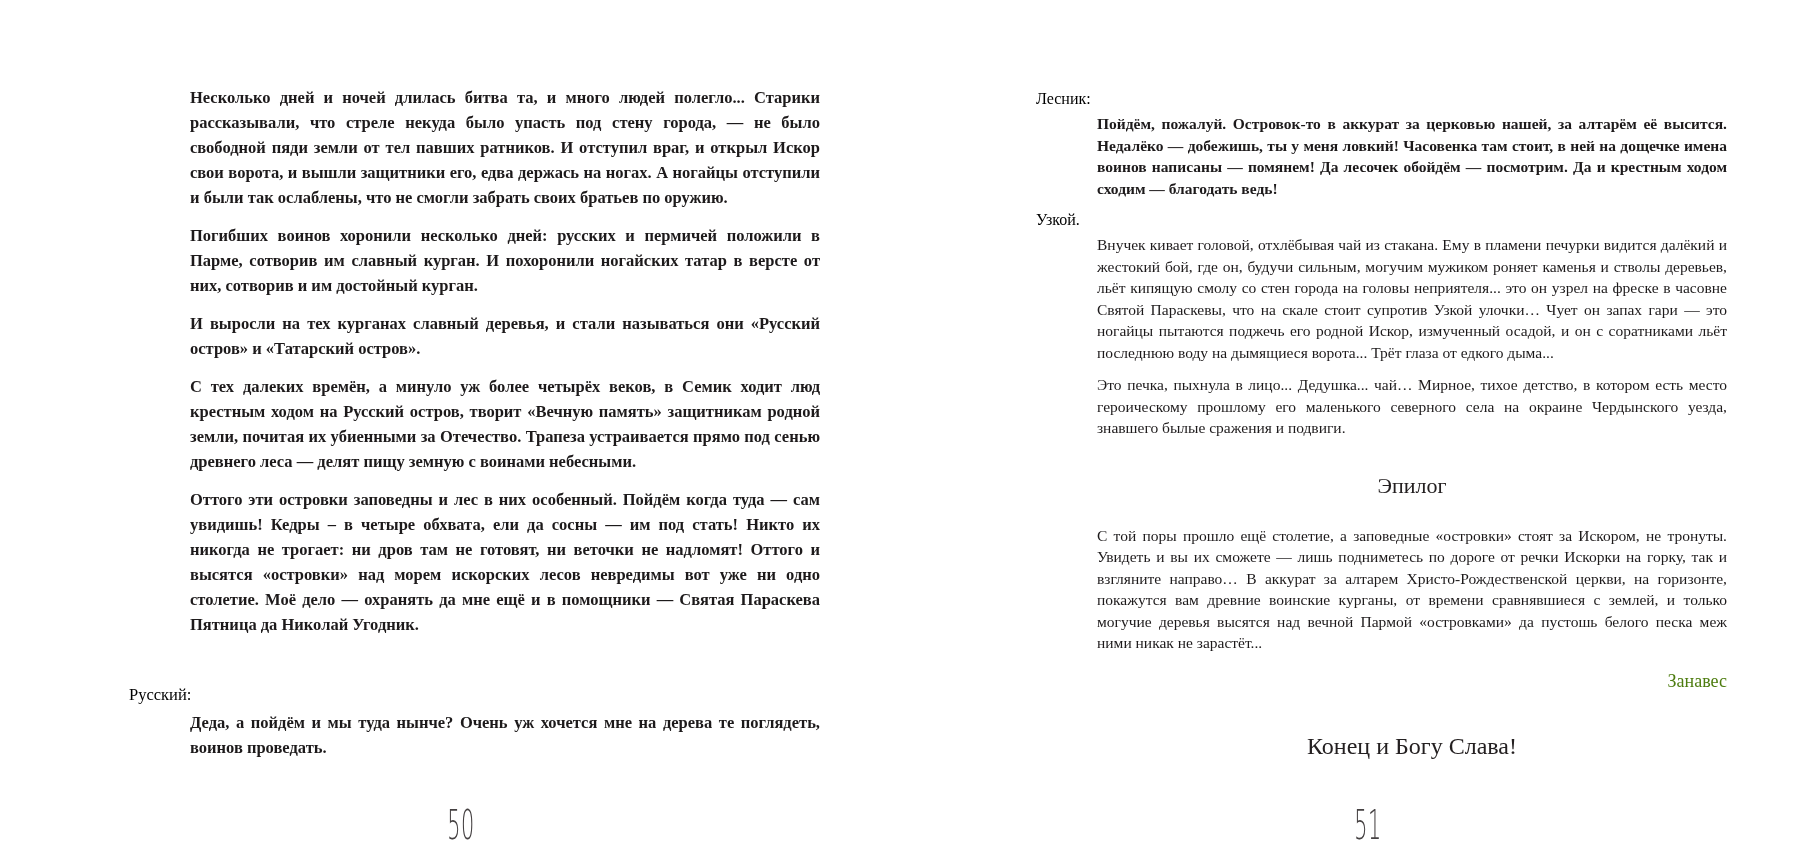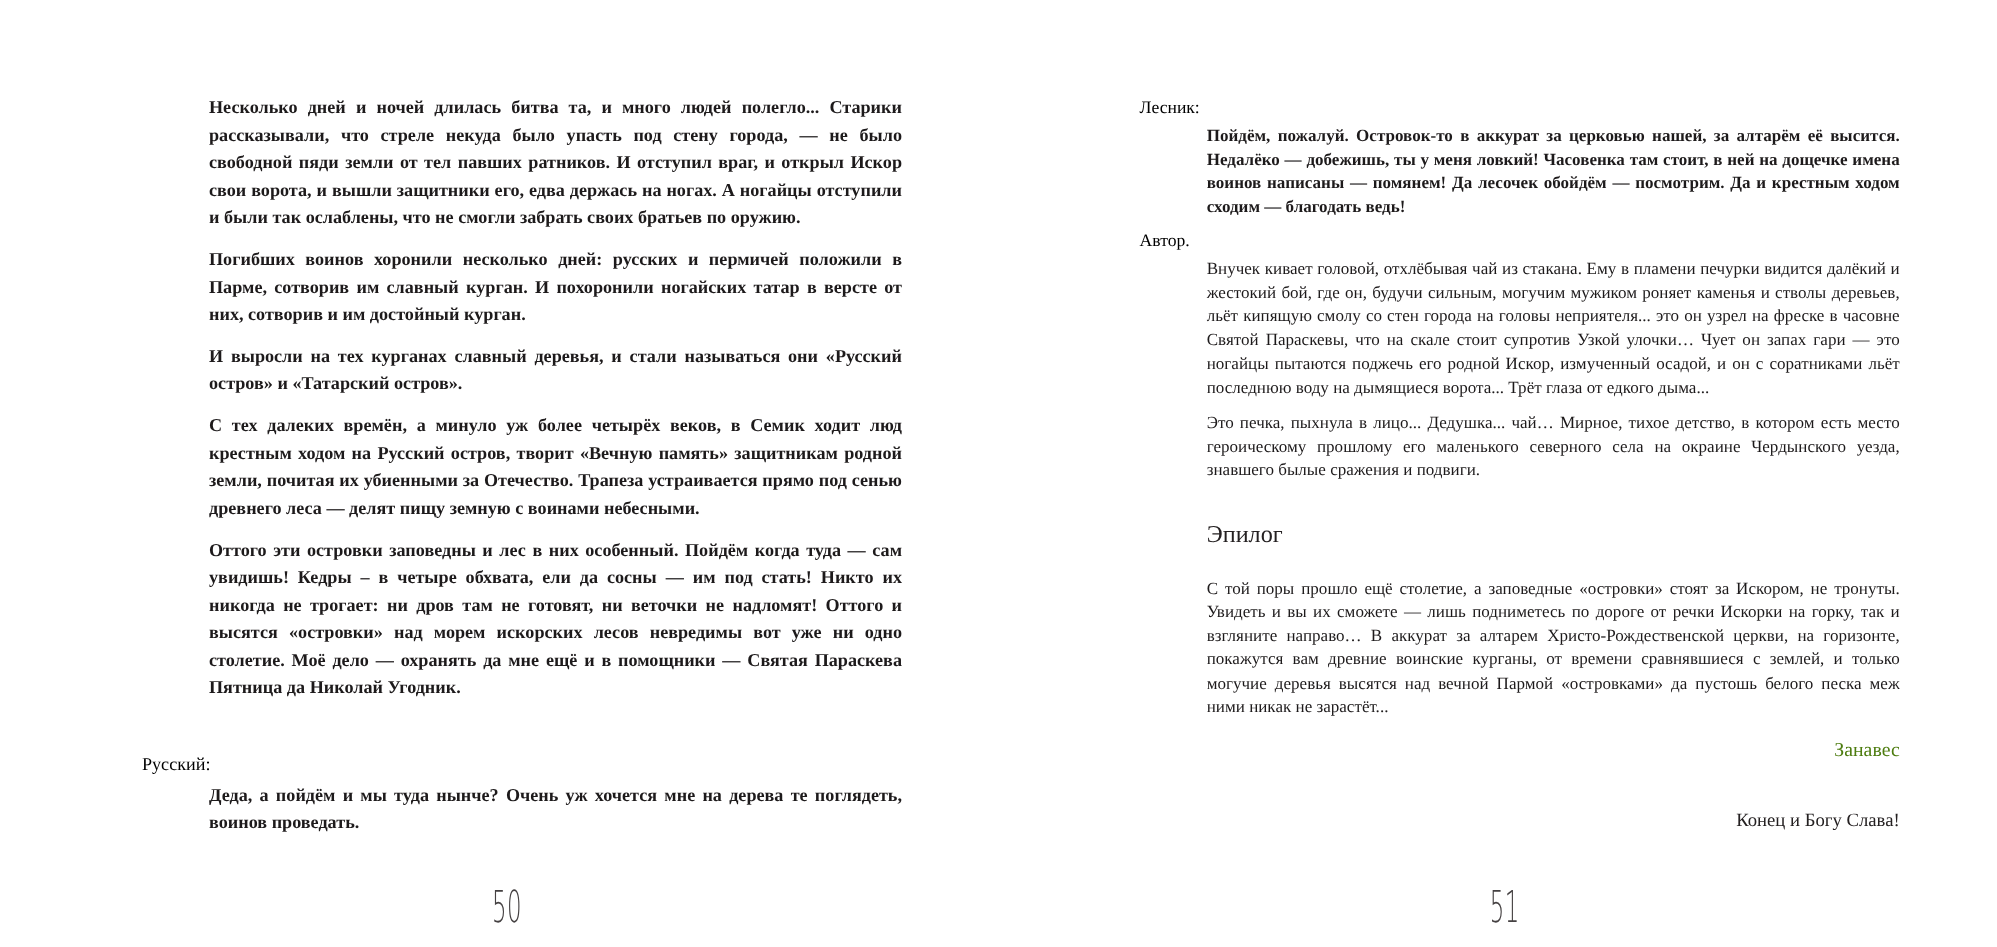--- a/index.html
+++ b/index.html
@@ -71,40 +71,41 @@
     margin-left: 61px;
     font-size: 15.5px;
     line-height: 21.5px;
     margin-bottom: 11px;
   }
 
   .epilogue-title {
     margin-left: 61px;
     margin-top: 34px;
     margin-bottom: 26px;
+    text-align: center;
     font-weight: 400;
     font-size: 22px;
     line-height: 26px;
     color: #242021;
   }
   .curtain {
     margin-left: 61px;
     margin-top: 16px;
     text-align: right;
     font-weight: 400;
     font-size: 18px;
     line-height: 22px;
     color: #4d7c0f;
   }
   .finale {
     margin-left: 61px;
     margin-top: 40px;
-    text-align: right;
+    text-align: center;
     font-weight: 400;
-    font-size: 17px;
+    font-size: 24px;
     line-height: 28px;
     color: #242021;
   }
 
   .page-number {
     position: absolute;
     bottom: 16px;
     left: 146px;
     width: 630px;
     text-align: center;
@@ -139,21 +140,21 @@
   </section>
 
   <section class="page page-right">
     <div class="content">
       <div>
         <div class="speaker">Лесник:</div>
         <p class="speech">Пойдём, пожалуй. Островок-то в аккурат за церковью нашей, за алтарём её высится. Недалёко — добежишь, ты у меня ловкий! Часовенка там стоит, в ней на дощечке имена воинов написаны — помянем! Да лесочек обойдём — посмотрим. Да и крестным ходом сходим — благодать ведь!</p>
       </div>
 
       <div>
-        <div class="speaker">Автор.</div>
+        <div class="speaker">Узкой.</div>
         <p class="author-p">Внучек кивает головой, отхлёбывая чай из стакана. Ему в пламени печурки видится далёкий и жестокий бой, где он, будучи сильным, могучим мужиком роняет каменья и стволы деревьев, льёт кипящую смолу со стен города на головы неприятеля... это он узрел на фреске в часовне Святой Параскевы, что на скале стоит супротив Узкой улочки… Чует он запах гари — это ногайцы пытаются поджечь его родной Искор, измученный осадой, и он с соратниками льёт последнюю воду на дымящиеся ворота... Трёт глаза от едкого дыма...</p>
         <p class="author-p">Это печка, пыхнула в лицо... Дедушка... чай… Мирное, тихое детство, в котором есть место героическому прошлому его маленького северного села на окраине Чердынского уезда, знавшего былые сражения и подвиги.</p>
       </div>
 
       <h2 class="epilogue-title">Эпилог</h2>
       <p class="author-p">С той поры прошло ещё столетие, а заповедные «островки» стоят за Искором, не тронуты. Увидеть и вы их сможете — лишь подниметесь по дороге от речки Искорки на горку, так и взгляните направо… В аккурат за алтарем Христо-Рождественской церкви, на горизонте, покажутся вам древние воинские курганы, от времени сравнявшиеся с землей, и только могучие деревья высятся над вечной Пармой «островками» да пустошь белого песка меж ними никак не зарастёт...</p>
 
       <div class="curtain">Занавес</div>
       <div class="finale">Конец и Богу Слава!</div>
     </div>

